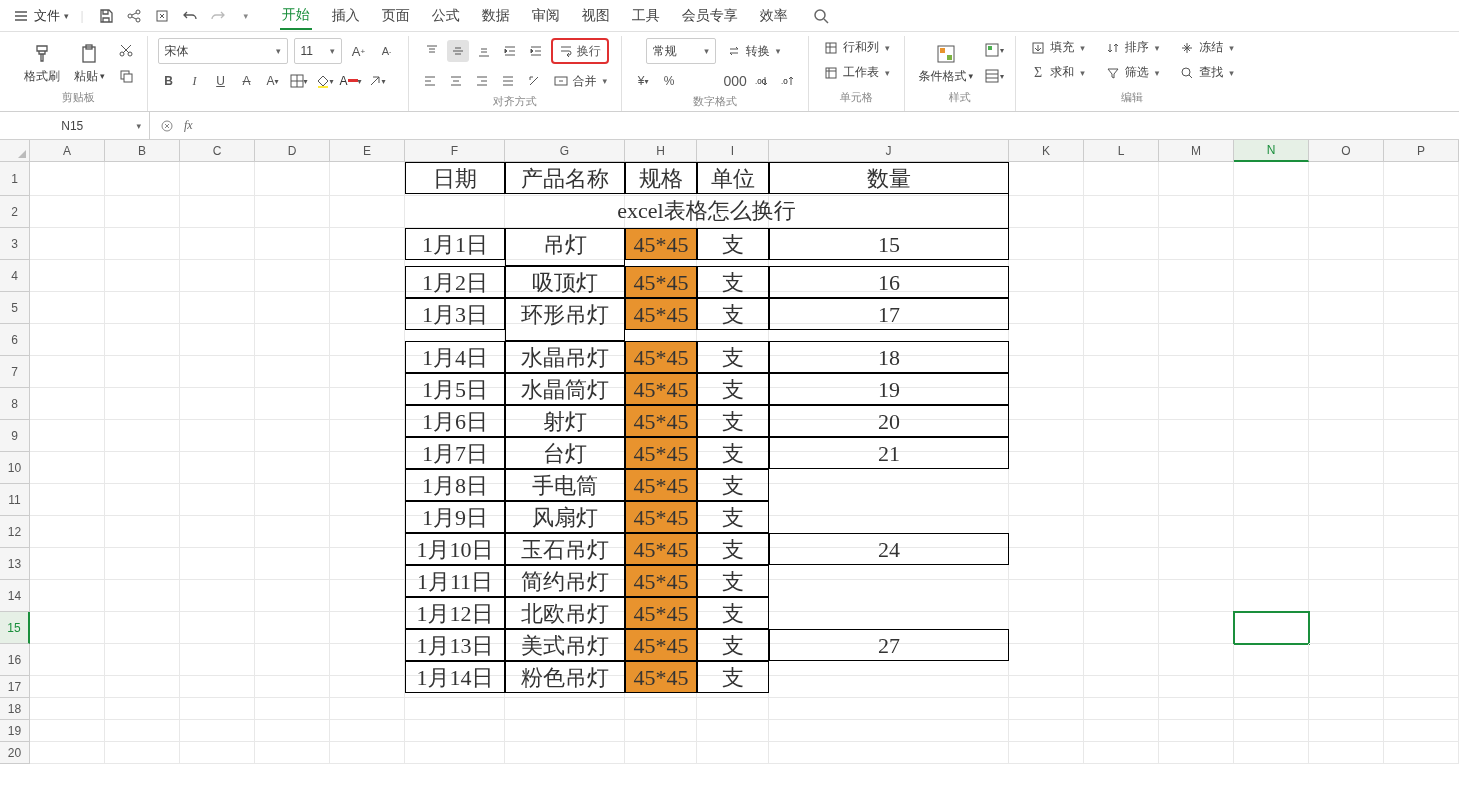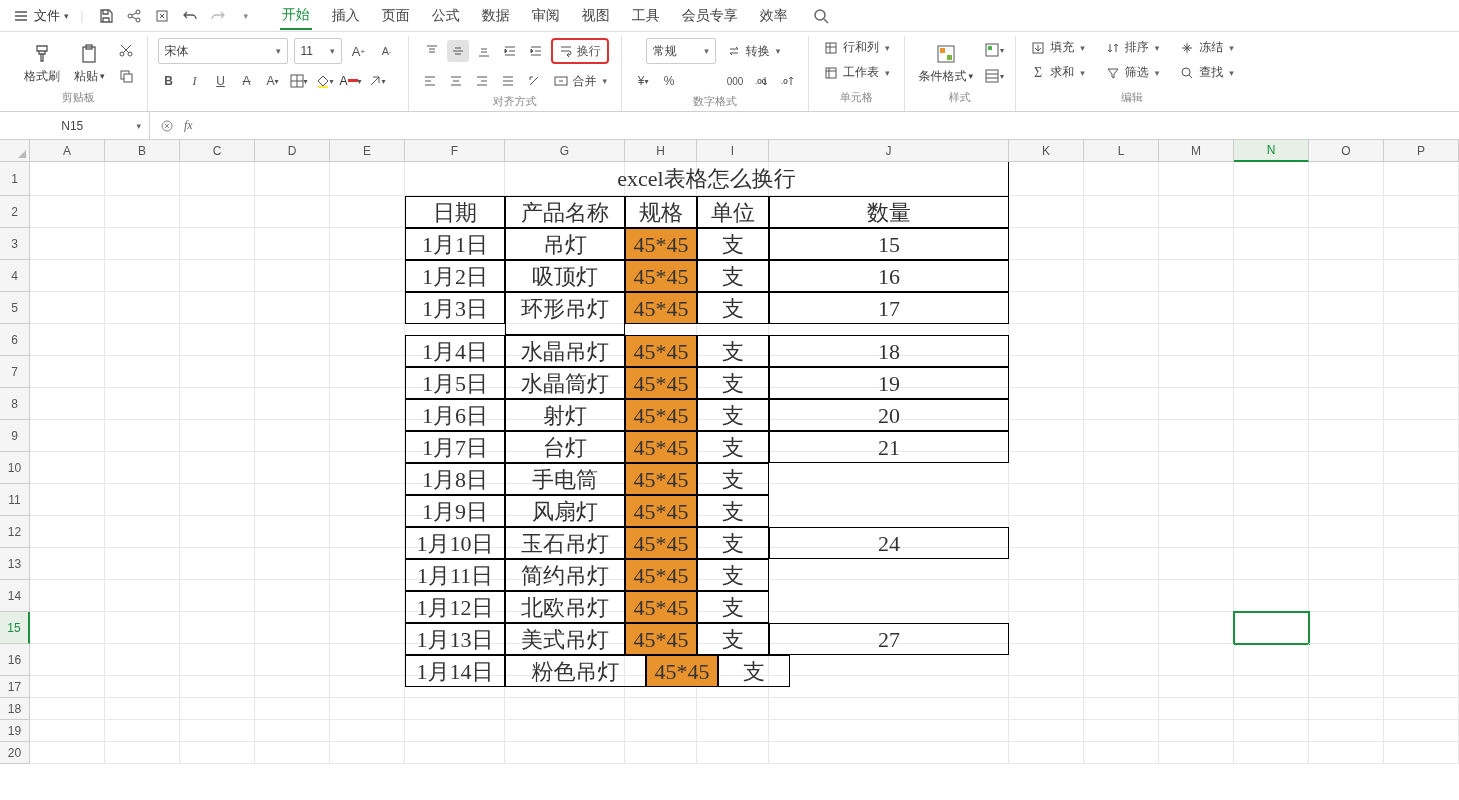--- a/index.html
+++ b/index.html
@@ -323,21 +323,21 @@
                 <path d="M3 5h8l-2-2M11 9H3l2 2" fill="none" stroke="#555"></path>
               </svg>
             </span>
             <span>转换</span>
             <span class="dd">▾</span>
           </div>
       </div>
       <div class="rowbtns">
         <div class="tinybtn">¥<span style="font-size:8px;">▾</span></div>
         <div class="tinybtn">%</div>
-        <div class="tinybtn" style="font-size:10px;margin-left:40px;">000</div>
+        <div class="tinybtn" style="font-size:14px;margin-left:40px;">000</div>
         <div class="tinybtn">
             <svg width="14" height="14">
               <text x="1" y="10" font-size="8">.00</text>
               <path d="M11 3v8M9 9l2 2 2-2" stroke="#555" fill="none"></path>
             </svg>
           </div>
         <div class="tinybtn">
             <svg width="14" height="14">
               <text x="1" y="10" font-size="8">.0</text>
               <path d="M11 11V3M9 5l2-2 2 2" stroke="#555" fill="none"></path>
@@ -887,32 +887,32 @@
         <div class="cell" style="width: 240px; height: 22px;"></div>
         <div class="cell" style="width: 75px; height: 22px;"></div>
         <div class="cell" style="width: 75px; height: 22px;"></div>
         <div class="cell" style="width: 75px; height: 22px;"></div>
         <div class="cell" style="width: 75px; height: 22px;"></div>
         <div class="cell" style="width: 75px; height: 22px;"></div>
         <div class="cell" style="width: 75px; height: 22px;"></div>
       </div>
       <div class="datatable" style="left: 375px; top: 0px;">
         <div style="display: flex;">
-          <div class="titlecell" style="width: 604px; height: 34px; line-height: 34px; border-right: 1px solid rgb(0, 0, 0);">excel表格怎么换行</div>
-        </div>
-        <div style="display: flex;">
           <div class="hdr" style="width: 100px; height: 32px; line-height: 32px;">日期</div>
           <div class="hdr" style="width: 120px; height: 32px; line-height: 32px;">产品名称</div>
           <div class="hdr" style="width: 72px; height: 32px; line-height: 32px;">规格</div>
           <div class="hdr" style="width: 72px; height: 32px; line-height: 32px;">单位</div>
           <div class="hdr" style="width: 240px; height: 32px; line-height: 32px;">数量</div>
         </div>
         <div style="display: flex;">
+          <div class="titlecell" style="width: 604px; height: 34px; line-height: 34px; border-right: 1px solid rgb(0, 0, 0);">excel表格怎么换行</div>
+        </div>
+        <div style="display: flex;">
           <div class="dcell" style="width: 100px; height: 32px; line-height: 32px;">1月1日</div>
-          <div class="dcell" style="width: 120px; height: 32px; line-height: 32px;">吊灯</div>
+          <div class="dcell" style="width: 120px; height: 38px; line-height: 32px;">吊灯</div>
           <div class="dcell spec" style="width: 72px; height: 32px; line-height: 32px;">45*45</div>
           <div class="dcell" style="width: 72px; height: 32px; line-height: 32px;">支</div>
           <div class="dcell" style="width: 240px; height: 32px; line-height: 32px;">15</div>
         </div>
         <div style="display: flex;">
           <div class="dcell" style="width: 100px; height: 32px; line-height: 32px;">1月2日</div>
           <div class="dcell" style="width: 120px; height: 32px; line-height: 32px;">吸顶灯</div>
           <div class="dcell spec" style="width: 72px; height: 32px; line-height: 32px;">45*45</div>
           <div class="dcell" style="width: 72px; height: 32px; line-height: 32px;">支</div>
           <div class="dcell" style="width: 240px; height: 32px; line-height: 32px;">16</div>
@@ -985,19 +985,19 @@
         </div>
         <div style="display: flex;">
           <div class="dcell" style="width: 100px; height: 32px; line-height: 32px;">1月13日</div>
           <div class="dcell" style="width: 120px; height: 32px; line-height: 32px;">美式吊灯</div>
           <div class="dcell spec" style="width: 72px; height: 32px; line-height: 32px;">45*45</div>
           <div class="dcell" style="width: 72px; height: 32px; line-height: 32px;">支</div>
           <div class="dcell" style="width: 240px; height: 32px; line-height: 32px;">27</div>
         </div>
         <div style="display: flex;">
           <div class="dcell" style="width: 100px; height: 32px; line-height: 32px;">1月14日</div>
-          <div class="dcell" style="width: 141px; height: 32px; line-height: 32px;">粉色吊灯</div>
+          <div class="dcell" style="width: 120px; height: 32px; line-height: 32px;">粉色吊灯</div>
           <div class="dcell spec" style="width: 72px; height: 32px; line-height: 32px;">45*45</div>
           <div class="dcell" style="width: 72px; height: 32px; line-height: 32px;">支</div>
         </div>
       </div>
     </div>
 </div>
 
 </body></html>

